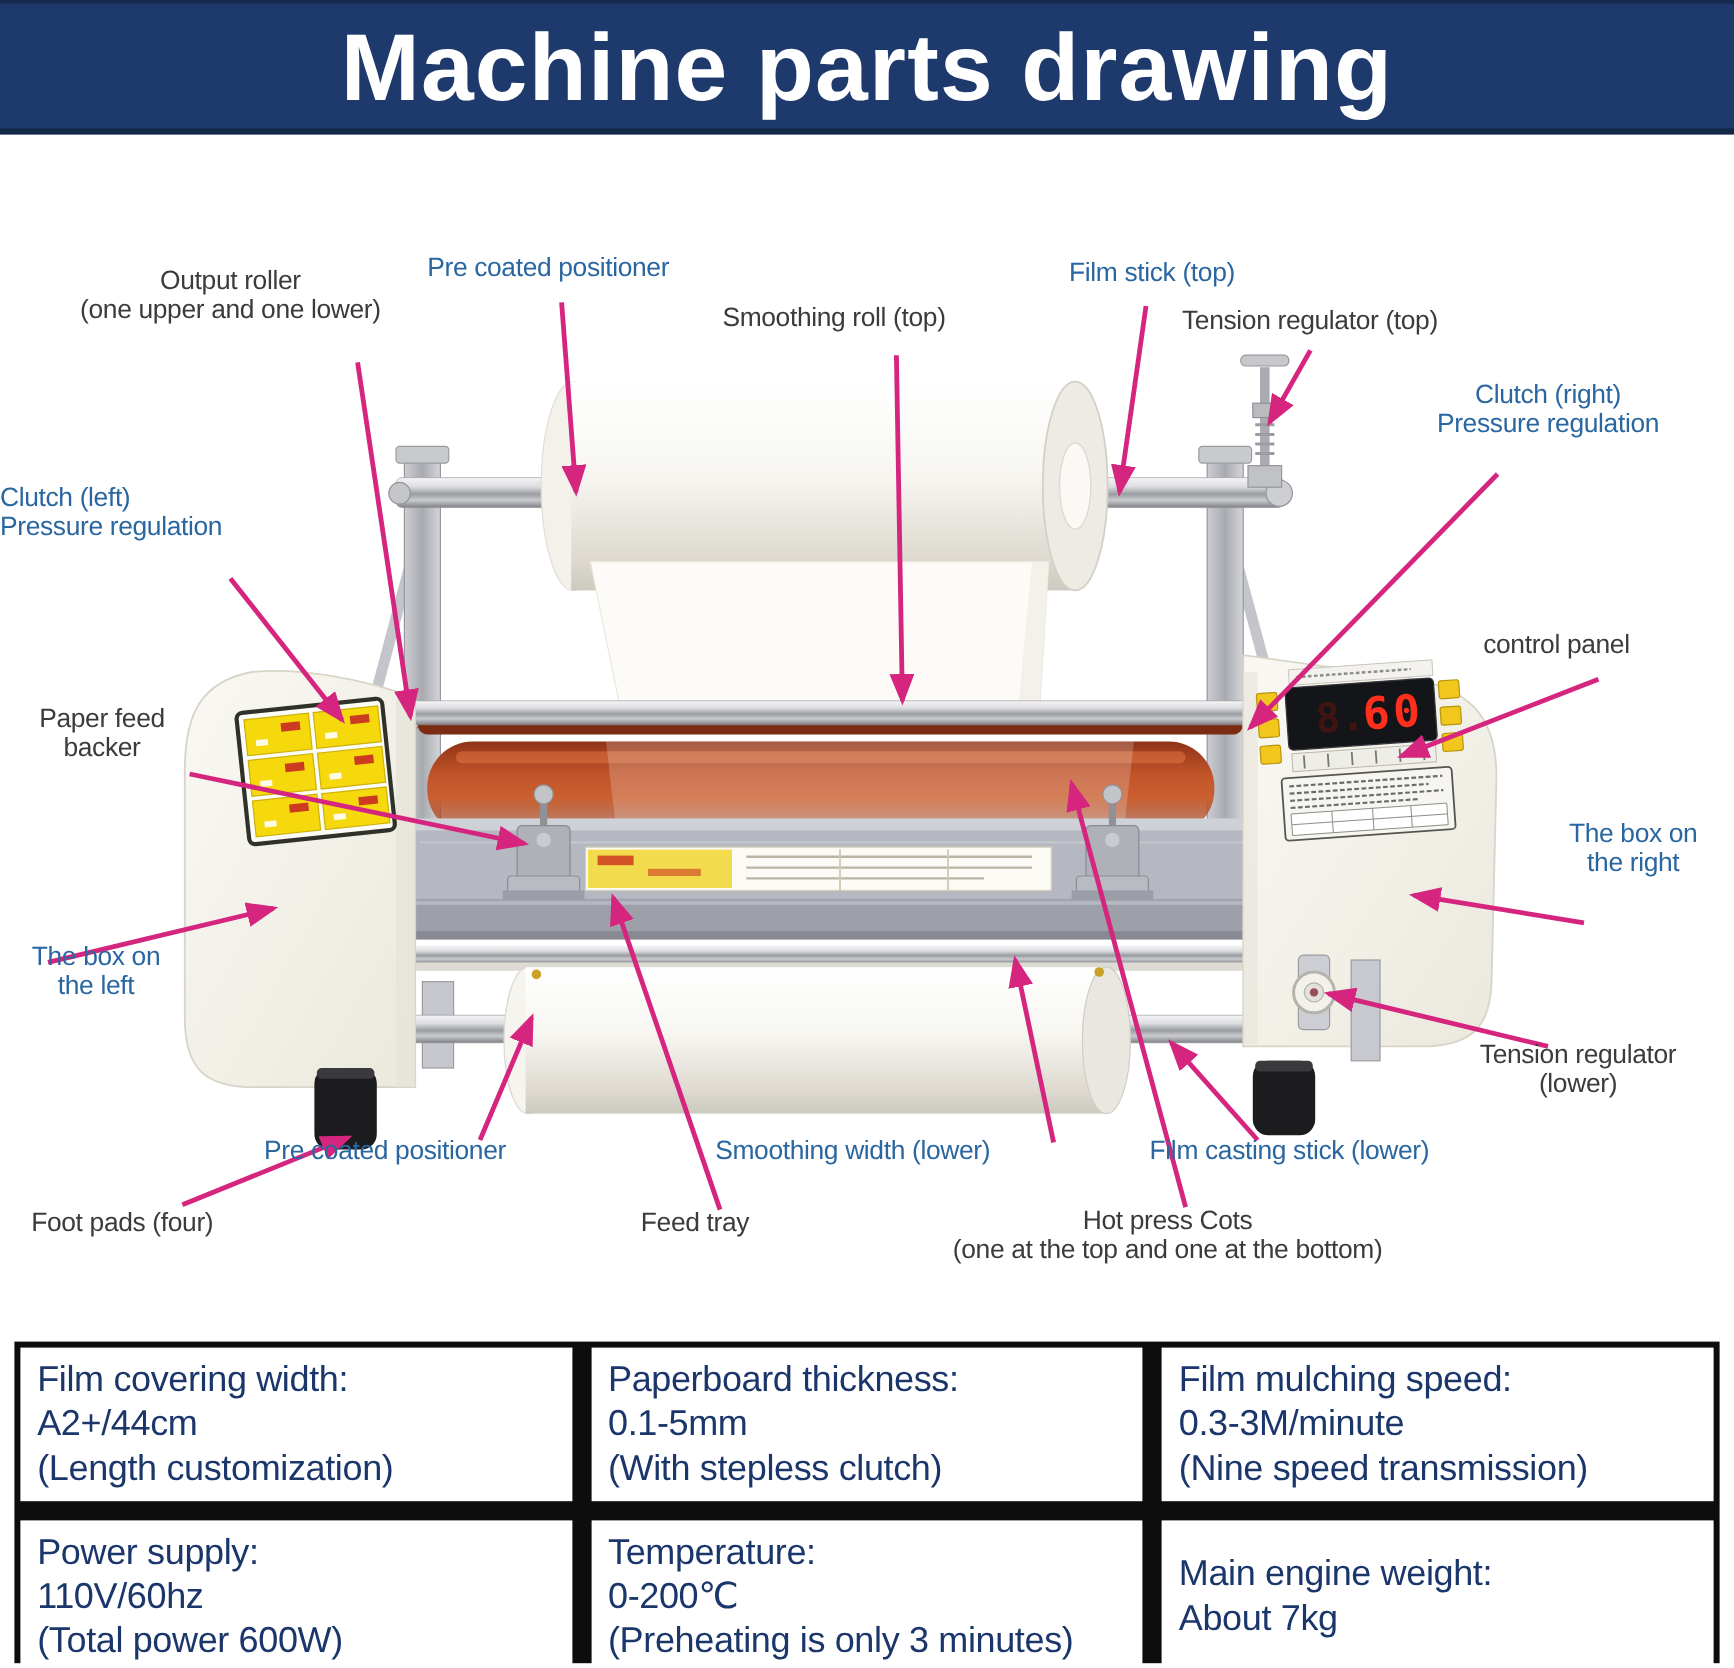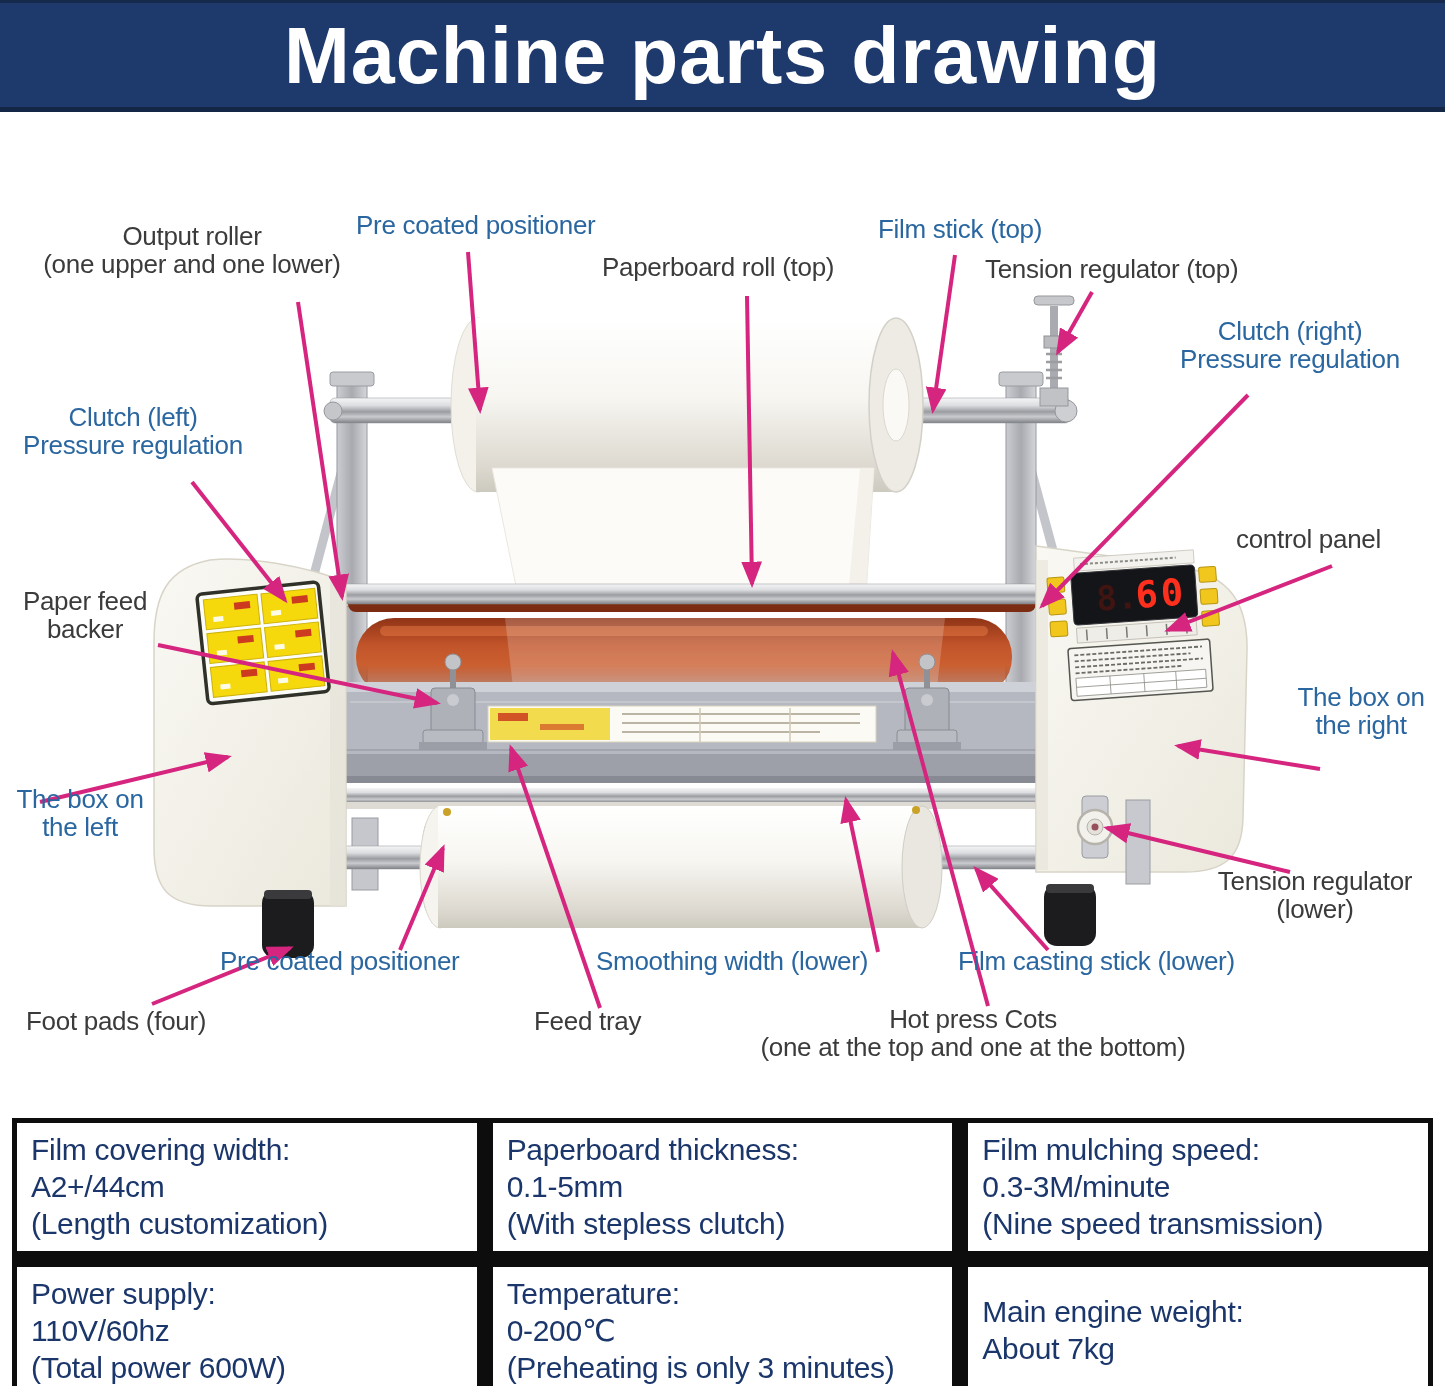--- a/index.html
+++ b/index.html
@@ -7,31 +7,31 @@
         font-family:"Liberation Sans","DejaVu Sans",sans-serif;padding-left:43px;}
   
   .hdr{position:absolute;left:0;top:0;width:1445px;height:112px;background:#1e3a6c;
        border-top:3px solid #162a4e;border-bottom:5px solid #142646;box-sizing:border-box;
        display:flex;align-items:center;justify-content:center;z-index:5;}
   .hdr-title{color:#ffffff;font-size:79px;font-weight:600;letter-spacing:1px;line-height:1;
        font-family:"Liberation Sans","DejaVu Sans",sans-serif;}
   
   .diagram-svg{position:absolute;left:0;top:0;width:1445px;height:1390px;z-index:1;}
   
-  .lbl{position:absolute;z-index:3;font-size:26px;font-weight:500;line-height:1.09;
+  .lbl{position:absolute;z-index:3;font-size:22px;font-weight:500;line-height:1.09;
        white-space:pre-line;letter-spacing:-0.3px;}
   .blue{color:#2a66a0}
   .dark{color:#3b3b3d}
   #l-output{left:0;top:222px;width:384px;text-align:center}
   #l-precoat-t{left:356px;top:211px;width:310px}
   #l-filmstick{left:845px;top:215px;width:230px;text-align:center}
   #l-smooth-t{left:602px;top:253px;width:300px}
   #l-tension-t{left:985px;top:255px;width:340px}
   #l-clutch-r{left:1140px;top:317px;width:300px;text-align:center}
-  #l-clutch-l{left:0;top:403px;width:266px;text-align:center}
+  #l-clutch-l{left:0;top:403px;width:266px;}
   #l-ctrl{left:1236px;top:525px;width:210px}
   #l-paperfeed{left:2px;top:587px;width:166px;text-align:center}
   #l-box-r{left:1278px;top:683px;width:166px;text-align:center}
   #l-box-l{left:0;top:785px;width:160px;text-align:center}
   #l-tension-lo{left:1188px;top:867px;width:254px;text-align:center}
   #l-precoat-b{left:220px;top:947px;width:340px}
   #l-smooth-lo{left:596px;top:947px;width:340px}
   #l-filmcast{left:958px;top:947px;width:370px}
   #l-foot{left:26px;top:1007px;width:260px}
   #l-feedtray{left:534px;top:1007px;width:170px}
@@ -286,21 +286,21 @@
       <line x1="988" y1="1006" x2="893" y2="653" marker-end="url(#ah)"></line>
       <line x1="1048" y1="950" x2="976" y2="869" marker-end="url(#ah)"></line>
       <line x1="152" y1="1004" x2="290" y2="948" marker-end="url(#ah)"></line>
     </g>
   </svg>
 
   <div class="lbl dark" id="l-output">Output roller
 (one upper and one lower)</div>
   <div class="lbl blue" id="l-precoat-t">Pre coated positioner</div>
   <div class="lbl blue" id="l-filmstick">Film stick (top)</div>
-  <div class="lbl dark" id="l-smooth-t">Paperboard roll (top)</div>
+  <div class="lbl dark" id="l-smooth-t">Smoothing roll (top)</div>
   <div class="lbl dark" id="l-tension-t">Tension regulator (top)</div>
   <div class="lbl blue" id="l-clutch-r">Clutch (right)
 Pressure regulation</div>
   <div class="lbl blue" id="l-clutch-l">Clutch (left)
 Pressure regulation</div>
   <div class="lbl dark" id="l-ctrl">control panel</div>
   <div class="lbl dark" id="l-paperfeed">Paper feed
 backer</div>
   <div class="lbl blue" id="l-box-r">The box on
 the right</div>

